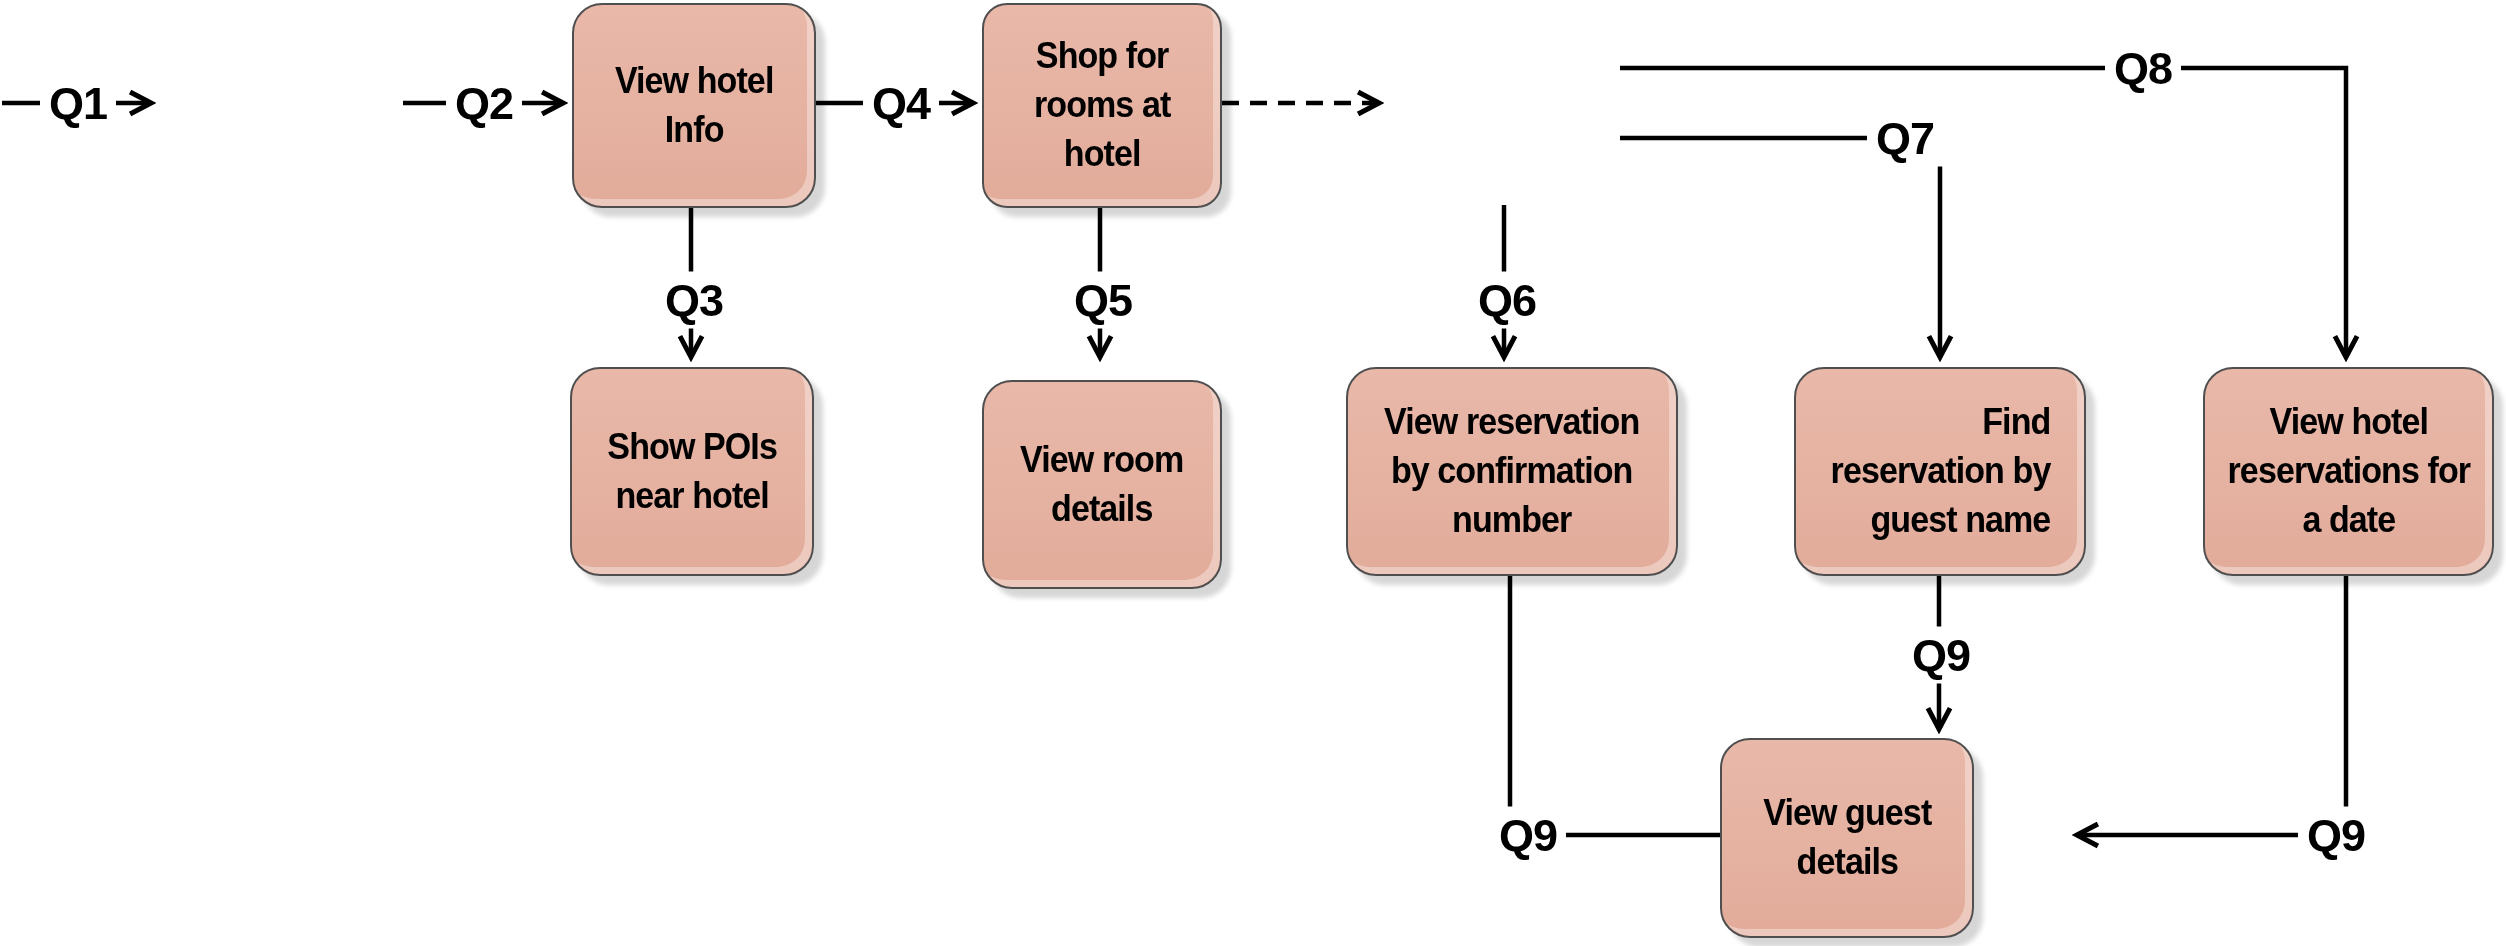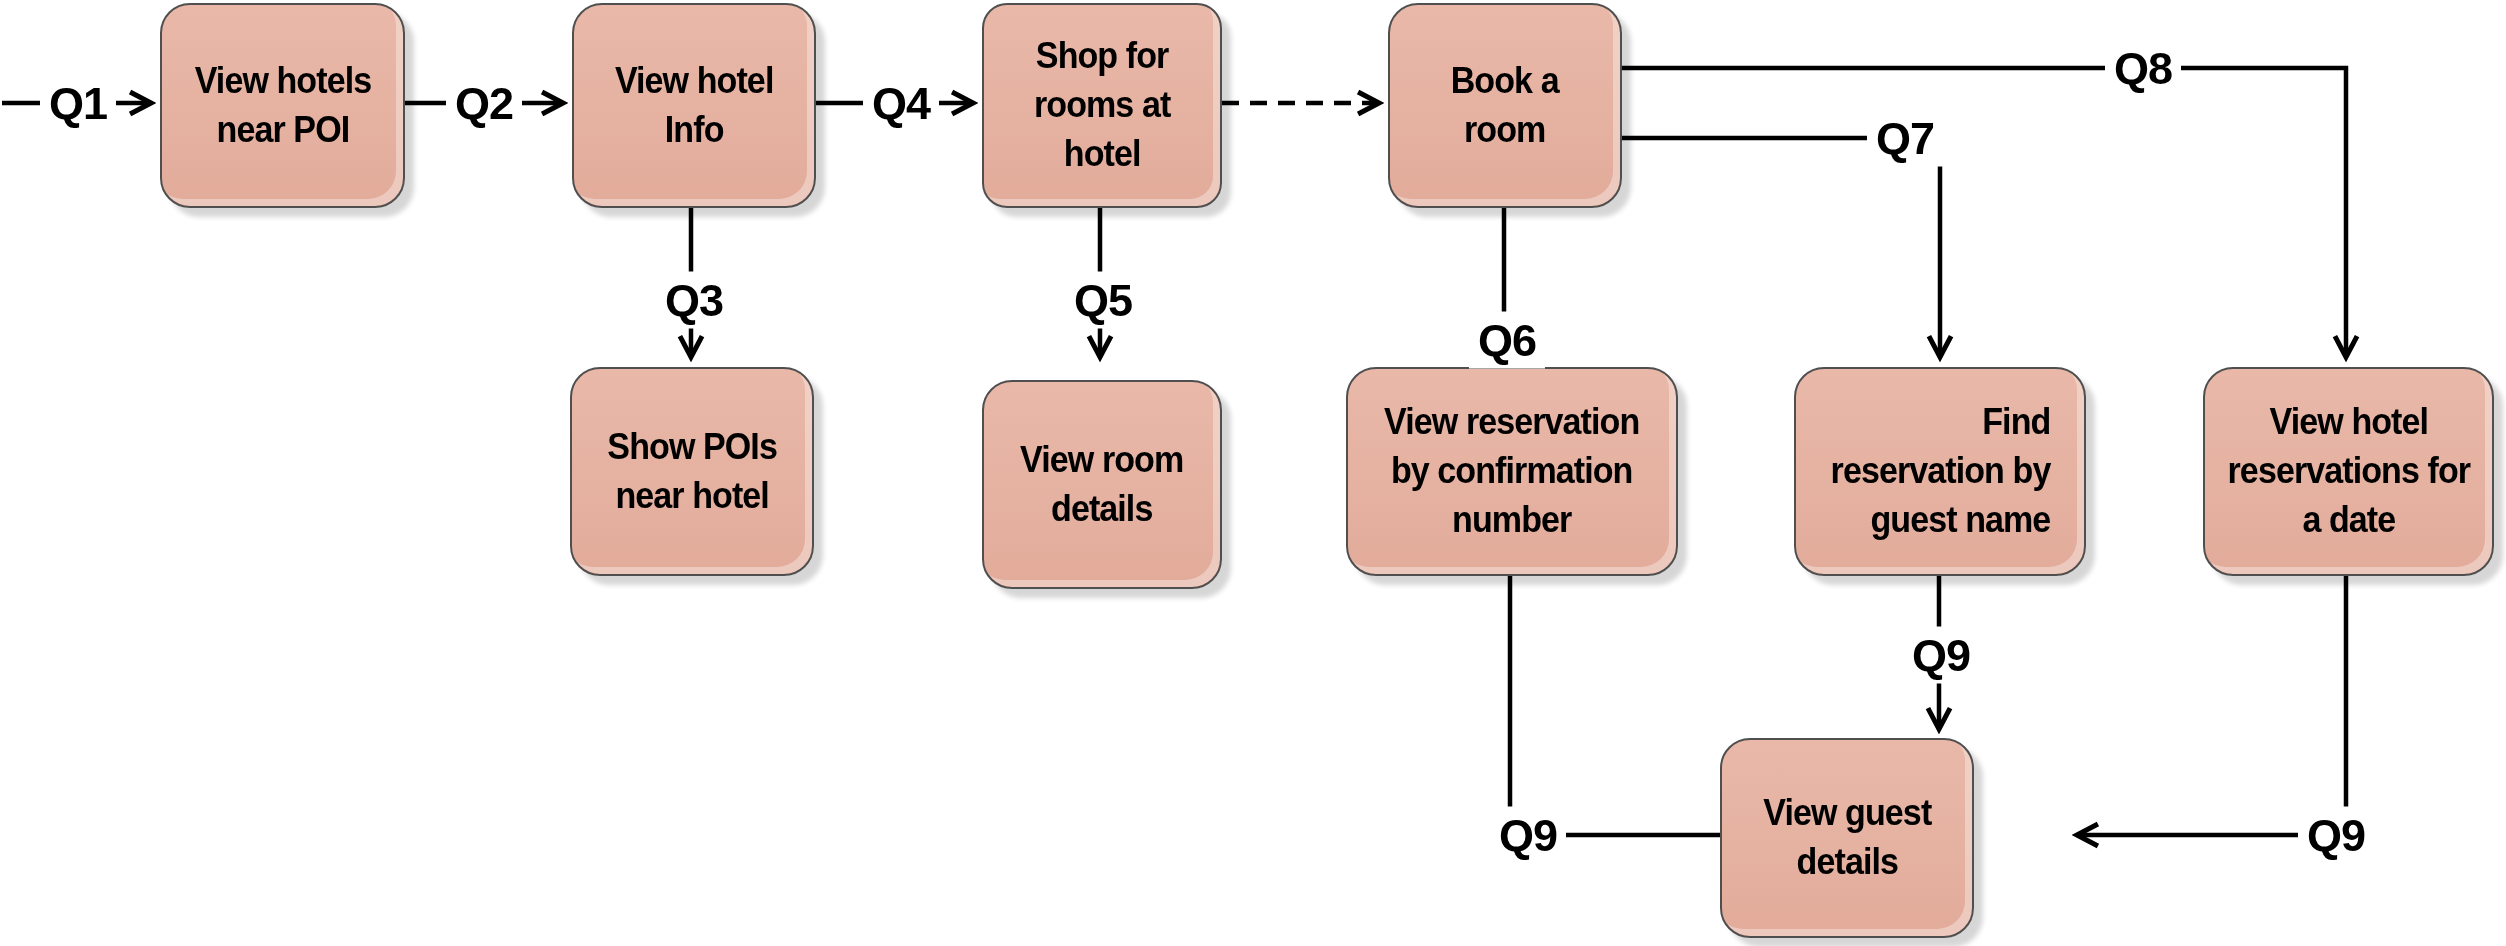--- a/index.html
+++ b/index.html
@@ -42,36 +42,28 @@
     <path class="edge dashed" d="M 1222 103 L 1378 103" marker-end="url(#arrowhead)"></path>
     <path class="edge" d="M 1100 205 L 1100 356" marker-end="url(#arrowhead)"></path>
     <path class="edge" d="M 1504 205 L 1504 356" marker-end="url(#arrowhead)"></path>
     <path class="edge" d="M 1620 138 L 1940 138 L 1940 356" marker-end="url(#arrowhead)"></path>
     <path class="edge" d="M 1620 68 L 2346 68 L 2346 356" marker-end="url(#arrowhead)"></path>
     <path class="edge" d="M 1939 574 L 1939 728" marker-end="url(#arrowhead)"></path>
     <path class="edge" d="M 1510 574 L 1510 835 L 1806 835" marker-end="url(#arrowhead)"></path>
     <path class="edge" d="M 2346 574 L 2346 835 L 2078 835" marker-end="url(#arrowhead)"></path>
   </svg>
 
-  <div class="node" style="left:160px;top:3px;width:241px;height:201px;">
-    <span class="node-label">View hotels
-near POI</span>
-  </div>
   <div class="node" style="left:572px;top:3px;width:240px;height:201px;">
     <span class="node-label">View hotel
 Info</span>
   </div>
   <div class="node" style="left:982px;top:3px;width:236px;height:201px;border-radius:25px;">
     <span class="node-label">Shop for
 rooms at
 hotel</span>
-  </div>
-  <div class="node" style="left:1388px;top:3px;width:230px;height:201px;">
-    <span class="node-label">Book a
-room</span>
   </div>
 
   <div class="node" style="left:570px;top:367px;width:240px;height:205px;">
     <span class="node-label">Show POIs
 near hotel</span>
   </div>
   <div class="node" style="left:982px;top:380px;width:236px;height:205px;">
     <span class="node-label">View room
 details</span>
   </div>
@@ -94,20 +86,20 @@
   <div class="node" style="left:1720px;top:738px;width:250px;height:196px;text-align:center;">
     <span class="node-label">View guest
 details</span>
   </div>
 
   <div class="edge-label" style="left:78px;top:103px;">Q1</div>
   <div class="edge-label" style="left:484px;top:103px;">Q2</div>
   <div class="edge-label" style="left:694px;top:300px;text-align:right;">Q3</div>
   <div class="edge-label" style="left:901px;top:103px;">Q4</div>
   <div class="edge-label" style="left:1103px;top:300px;">Q5</div>
-  <div class="edge-label" style="left:1507px;top:300px;margin-top:40px;">Q6</div>
+  <div class="edge-label" style="left:1507px;top:300px;">Q6</div>
   <div class="edge-label" style="left:1905px;top:138px;">Q7</div>
   <div class="edge-label" style="left:2143px;top:68px;text-align:center;">Q8</div>
   <div class="edge-label" style="left:1941px;top:655px;">Q9</div>
   <div class="edge-label" style="left:1528px;top:835px;">Q9</div>
   <div class="edge-label" style="left:2336px;top:835px;">Q9</div>
 
 </div>
 
 </body></html>

